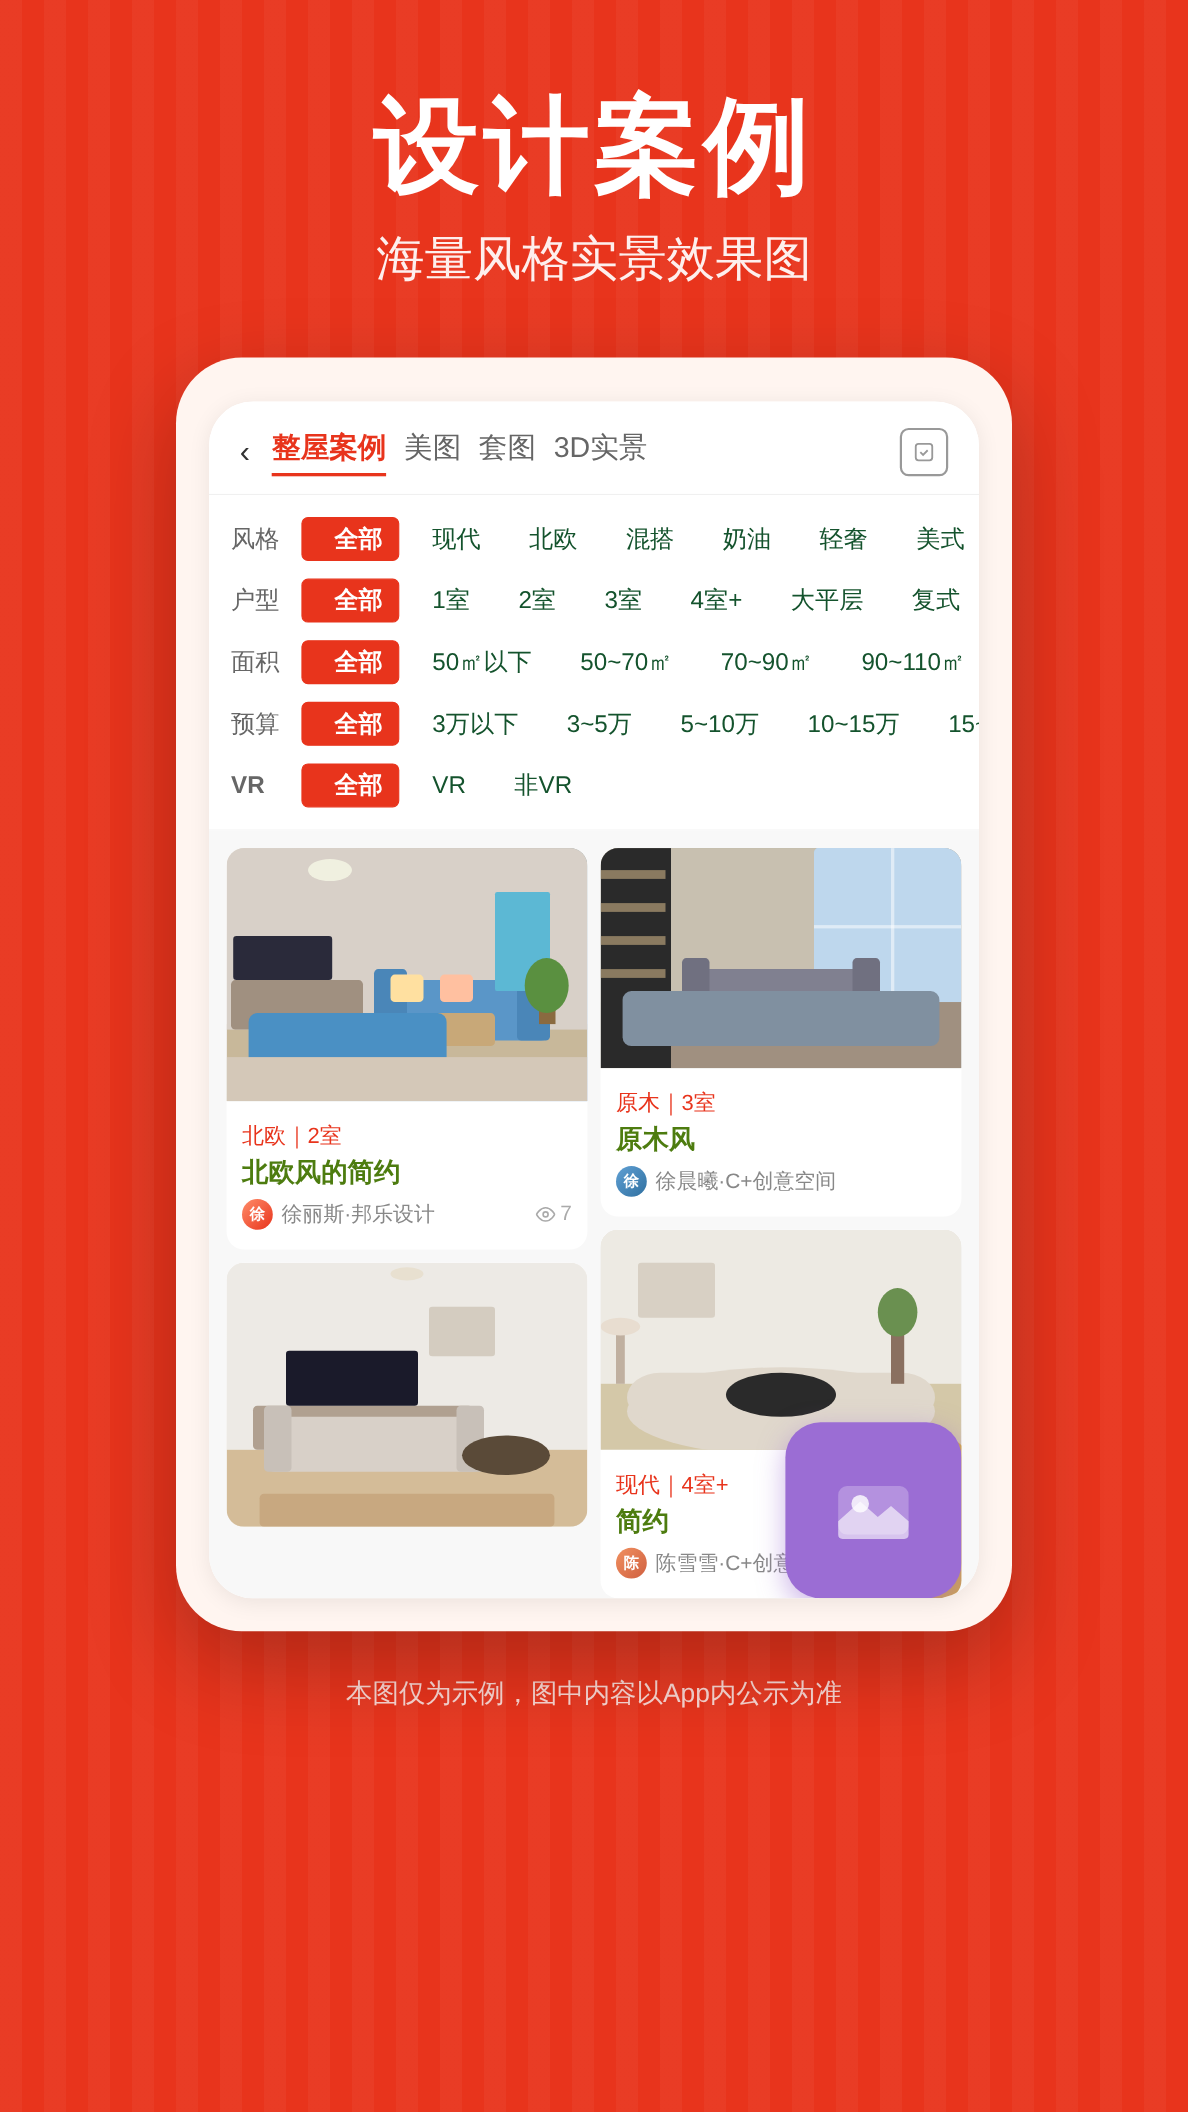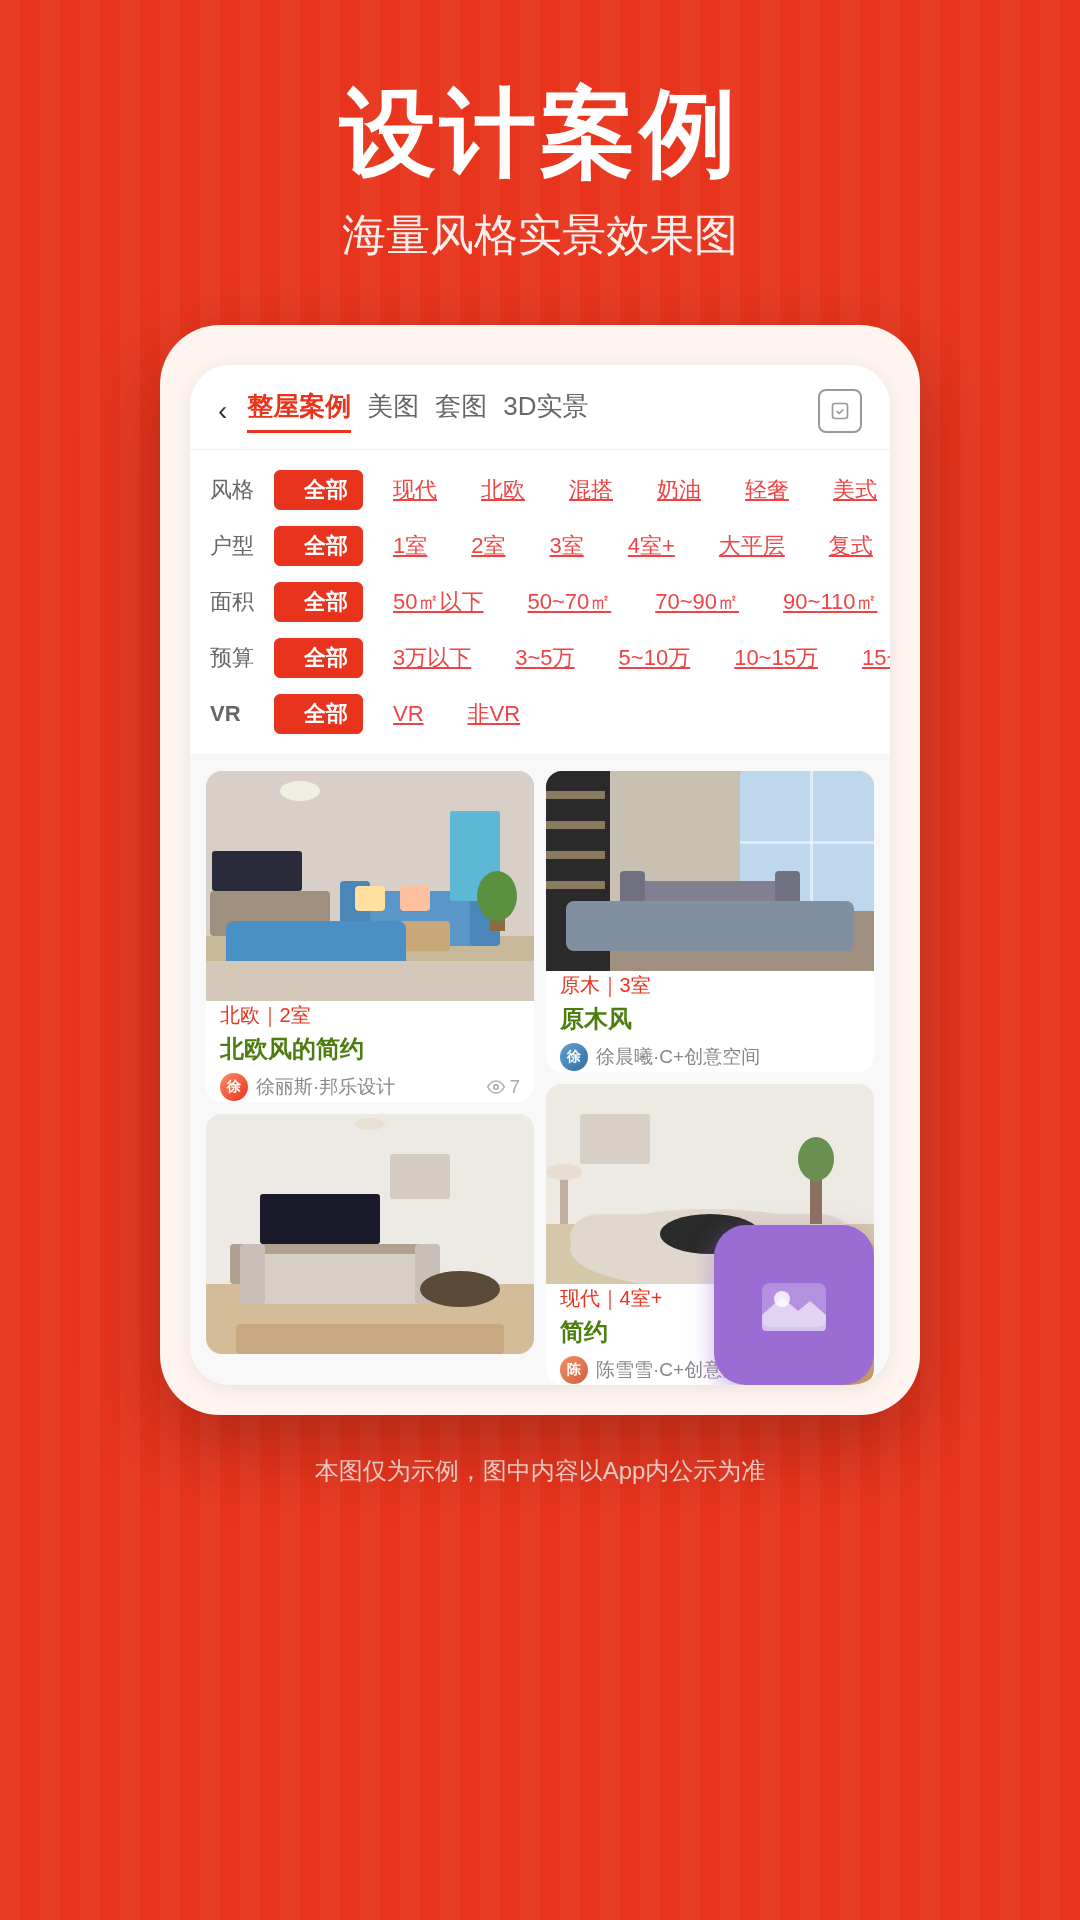--- a/index.html
+++ b/index.html
@@ -152,22 +152,21 @@
     .filter-tag.active {
       background: #E8341C;
       color: #FFFFFF;
       font-weight: 600;
       border: 1.5px solid #E8341C;
       padding-left: 29px;
     }
 
     .filter-tag:not(.active) {
       background: transparent;
-      color: #ef4444;
-      text-decoration: underline;
+      color: #14532d;
     }
 
     
     .image-grid {
       display: flex;
       gap: 0;
       padding: 16px 16px 0 16px;
       background: #F8F8F8;
     }
 
@@ -254,21 +253,21 @@
       position: absolute;
       bottom: 0;
       left: 30px;
       right: 30px;
       height: 30px;
       background: #C8A880;
       border-radius: 4px;
     }
 
     .card-meta {
-      padding: 1px 14px;
+      padding: 18px 14px;
     }
 
     .card-style-tag {
       font-size: 20px;
       color: #E8341C;
       font-weight: 500;
       margin-bottom: 4px;
     }
 
     .card-title {

